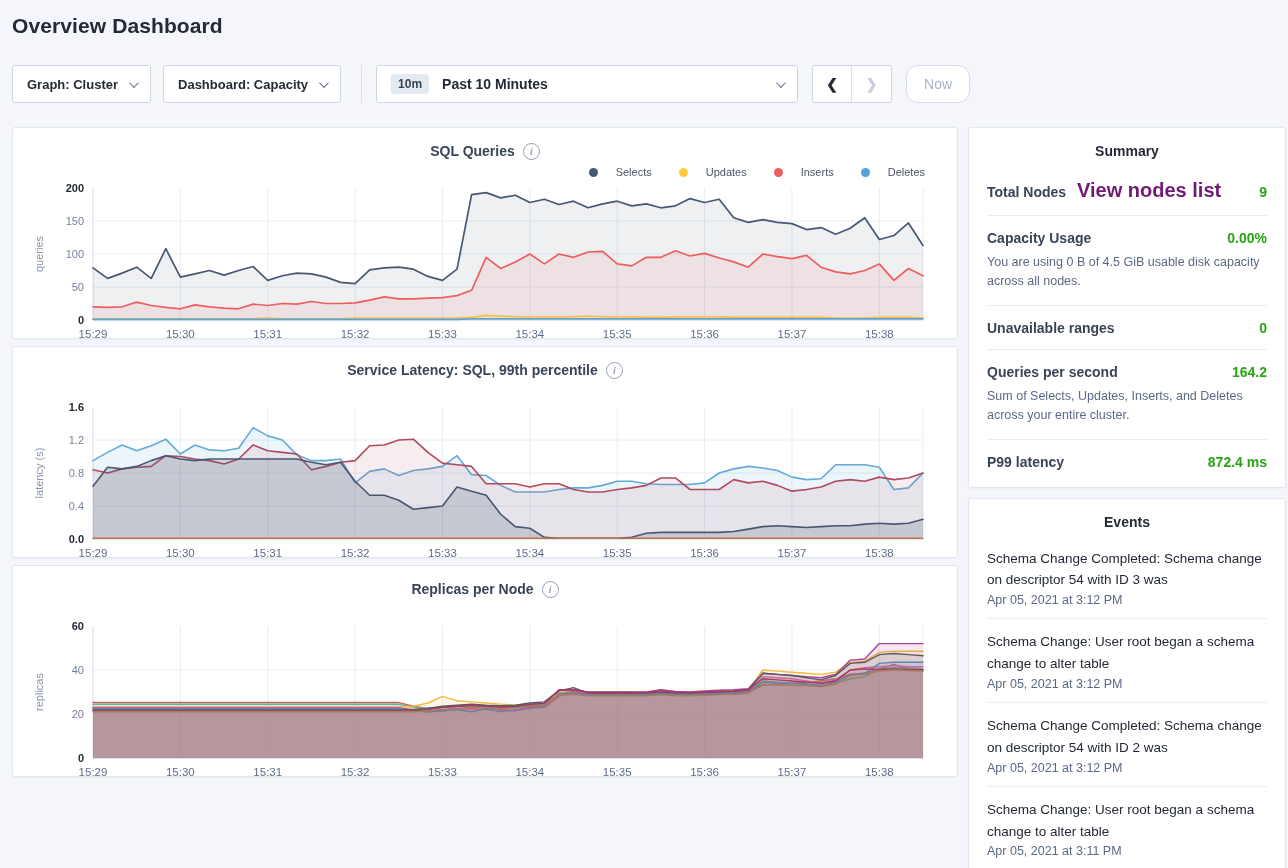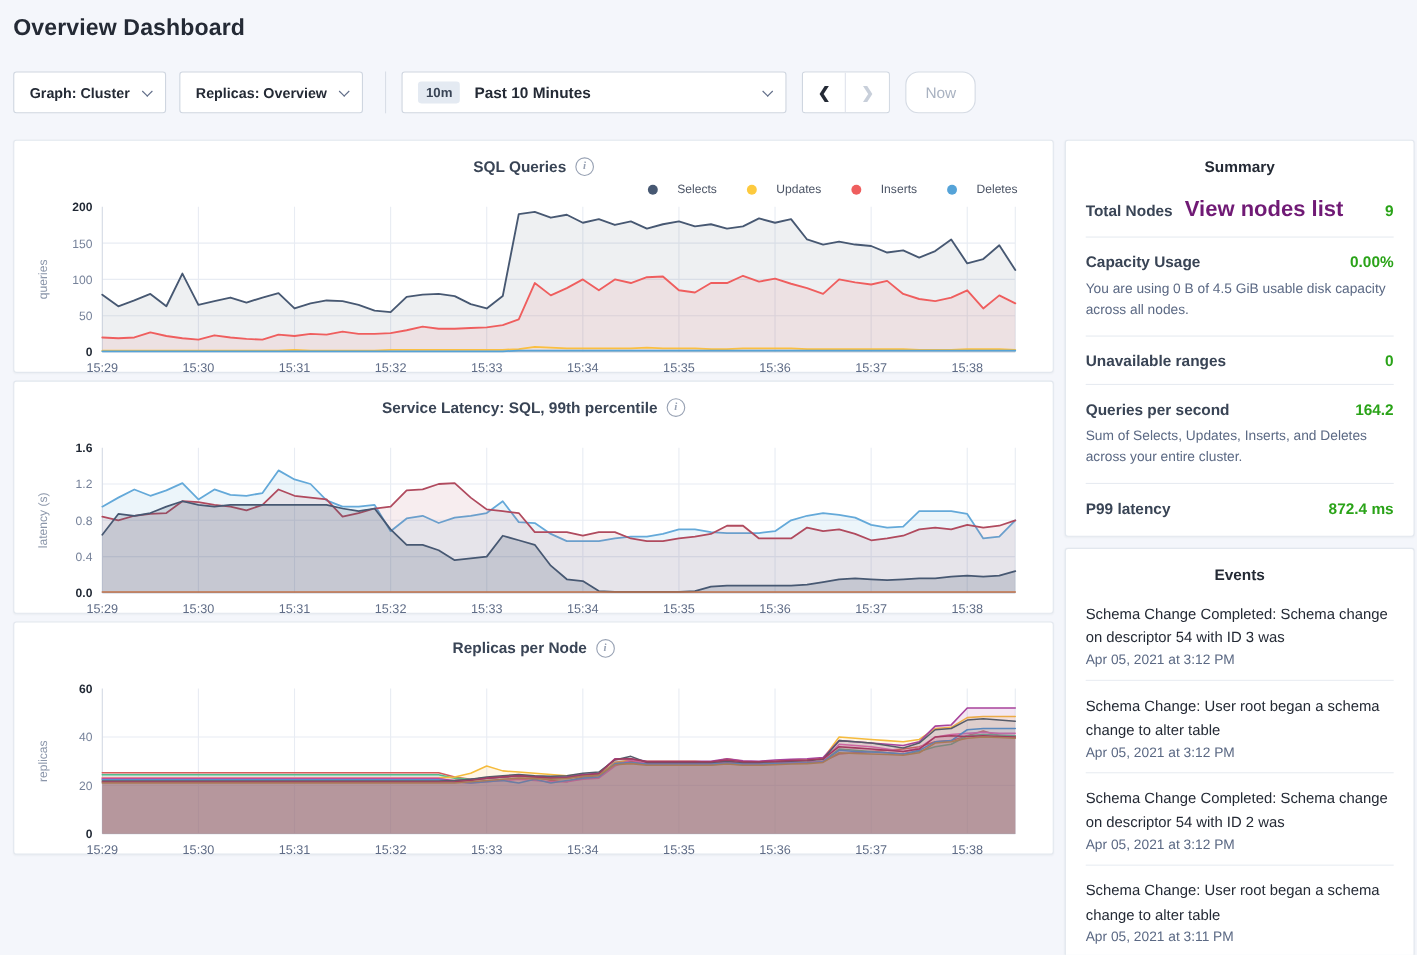--- a/index.html
+++ b/index.html
@@ -11,21 +11,21 @@
 
   
   .controls { display:flex; align-items:center; margin-bottom:24px; }
   .ctl-btn { background:#fff; border:1px solid #cfd6e0; border-radius:3px; height:38px;
              display:flex; align-items:center; padding:0 14px; font-size:13px; font-weight:700;
              color:#242a35; cursor:pointer; }
   .ctl-btn + .ctl-btn { margin-left:12px; }
   .chev-down { width:7px; height:7px; border-right:1.6px solid #5f6c87; border-bottom:1.6px solid #5f6c87;
                transform:rotate(45deg) translateY(-2px); margin-left:11px; display:inline-block; }
   .vdivider { width:1px; height:38px; background:#d9dee7; margin:0 14px 0 20px; }
-  .timepicker { background:#fff; border:1px solid #cfd6e0; border-radius:3px; height:38px; width:350px;
+  .timepicker { background:#fff; border:1px solid #cfd6e0; border-radius:3px; height:38px; width:422px;
                 display:flex; align-items:center; padding:0 14px; cursor:pointer; }
   .time-badge { background:#e4eaf2; color:#394455; border-radius:3px; font-size:12px; font-weight:700;
                 padding:3px 7px; }
   .time-label { font-size:14px; font-weight:700; margin-left:13px; color:#242a35; }
   .timepicker .chev-down { margin-left:auto; }
   .arrow-group { display:flex; margin-left:14px; border:1px solid #cfd6e0; border-radius:3px; background:#fff; overflow:hidden; }
   .arrow-btn { width:39px; height:36px; display:flex; align-items:center; justify-content:center;
                font-size:14px; font-weight:700; cursor:pointer; background:#fff; }
   .arrow-btn.prev { border-right:1px solid #dde2ea; color:#242a35; }
   .arrow-btn.next { color:#c8cfda; }
@@ -74,21 +74,21 @@
 <div class="page">
 
   <h1 class="page-title">Overview Dashboard</h1>
 
   <div class="controls">
     <button class="ctl-btn">
       <span>Graph: Cluster</span>
       <span class="chev-down"></span>
     </button>
     <button class="ctl-btn">
-      <span>Replicas: Overview</span>
+      <span>Dashboard: Capacity</span>
       <span class="chev-down"></span>
     </button>
     <div class="vdivider"></div>
     <div class="timepicker">
       <span class="time-badge">10m</span>
       <span class="time-label">Past 10 Minutes</span>
       <span class="chev-down"></span>
     </div>
     <div class="arrow-group">
       <div class="arrow-btn prev">

